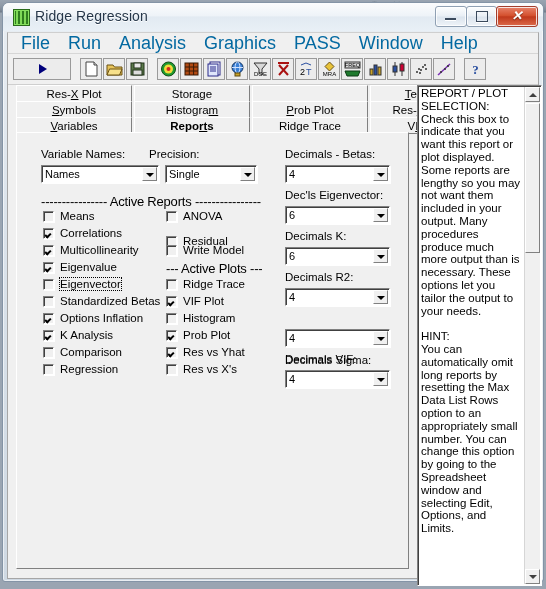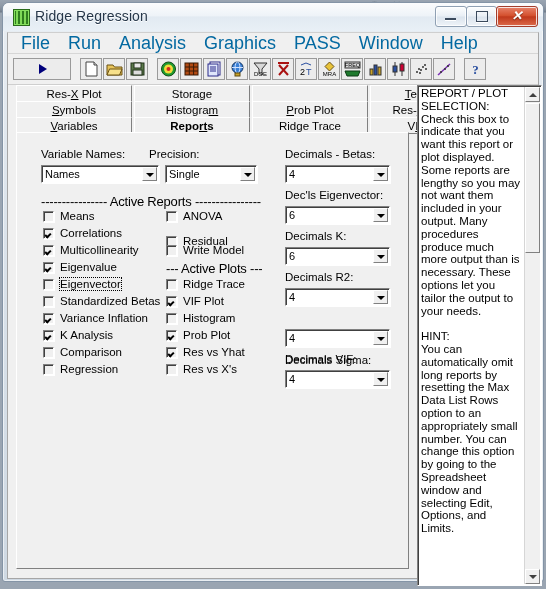--- a/index.html
+++ b/index.html
@@ -504,21 +504,21 @@
       <div class="cb focus" style="left:26px;top:145px;">
           <span class="box"></span>
           <span class="txt">Eigenvector</span>
         </div>
       <div class="cb" style="left:26px;top:162px;">
           <span class="box"></span>
           <span class="txt">Standardized Betas</span>
         </div>
       <div class="cb on" style="left:26px;top:179px;">
           <span class="box"></span>
-          <span class="txt">Variance Inflation</span>
+          <span class="txt">Options Inflation</span>
         </div>
       <div class="cb on" style="left:26px;top:196px;">
           <span class="box"></span>
           <span class="txt">K Analysis</span>
         </div>
       <div class="cb" style="left:26px;top:213px;">
           <span class="box"></span>
           <span class="txt">Comparison</span>
         </div>
       <div class="cb" style="left:26px;top:230px;">

